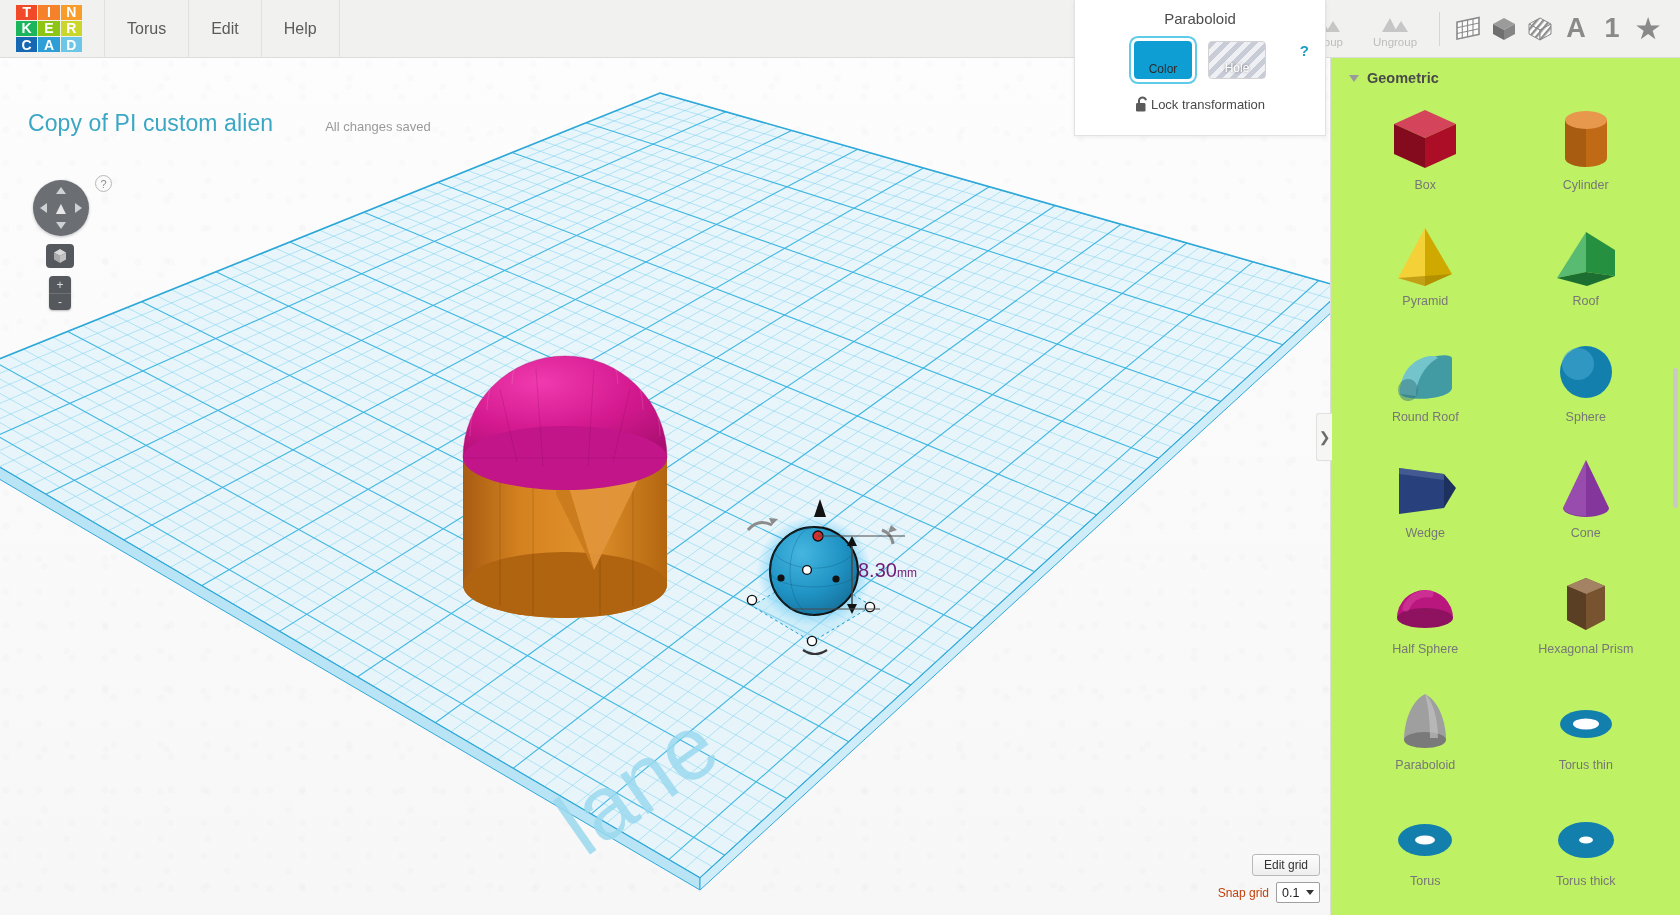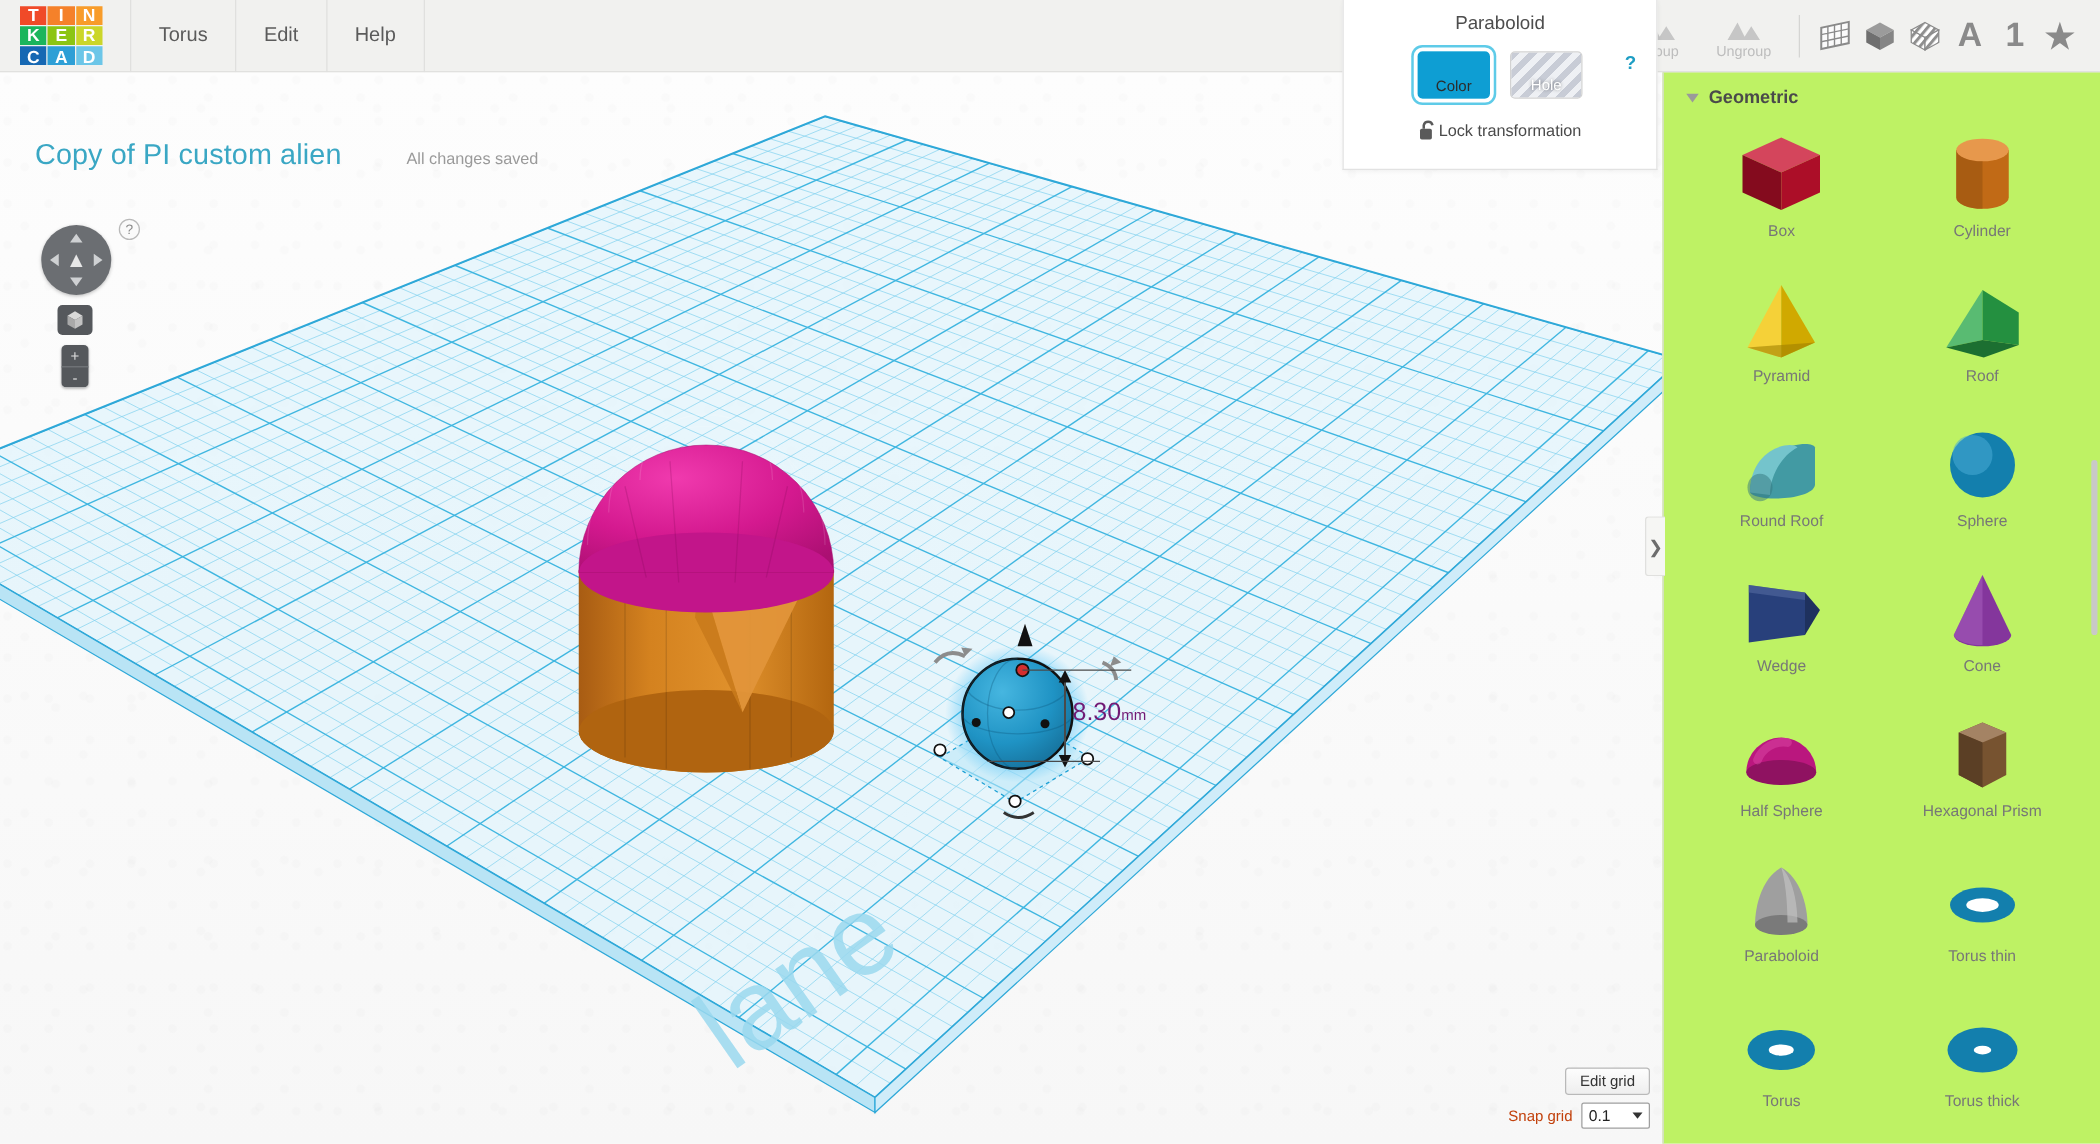--- a/index.html
+++ b/index.html
@@ -152,21 +152,21 @@
   
   .gridctl { position: absolute; right: 10px; bottom: 12px; z-index: 8; text-align: right; }
   .editgrid {
     display: inline-block; padding: 3px 11px; font-size: 12px; color: #333;
     background: linear-gradient(#fdfdfd,#eeeeee); border: 1px solid #b9b9b9; border-radius: 3px;
     cursor: pointer;
   }
   .snaprow { display: flex; align-items: center; justify-content: flex-end; margin-top: 6px; gap: 7px; }
   .snaprow .lbl { font-size: 12px; color: #c2410c; }
   .snapsel {
-    width: 55px; height: 21px; background: #fff; border: 1px solid #9f9f9f; border-radius: 2px;
+    width: 44px; height: 21px; background: #fff; border: 1px solid #9f9f9f; border-radius: 2px;
     font-size: 12.5px; color: #222; display: flex; align-items: center; padding: 0 5px;
     justify-content: space-between; cursor: pointer;
   }
   .snapsel .caret { border-left: 4px solid transparent; border-right: 4px solid transparent; border-top: 5px solid #333; }
 
   
   .shapes {
     position: absolute; top: 58px; left: 1330px; width: 350px; height: 857px;
     background: #bef264; border-left: 1px solid #dcdcda; overflow: hidden;
   }

